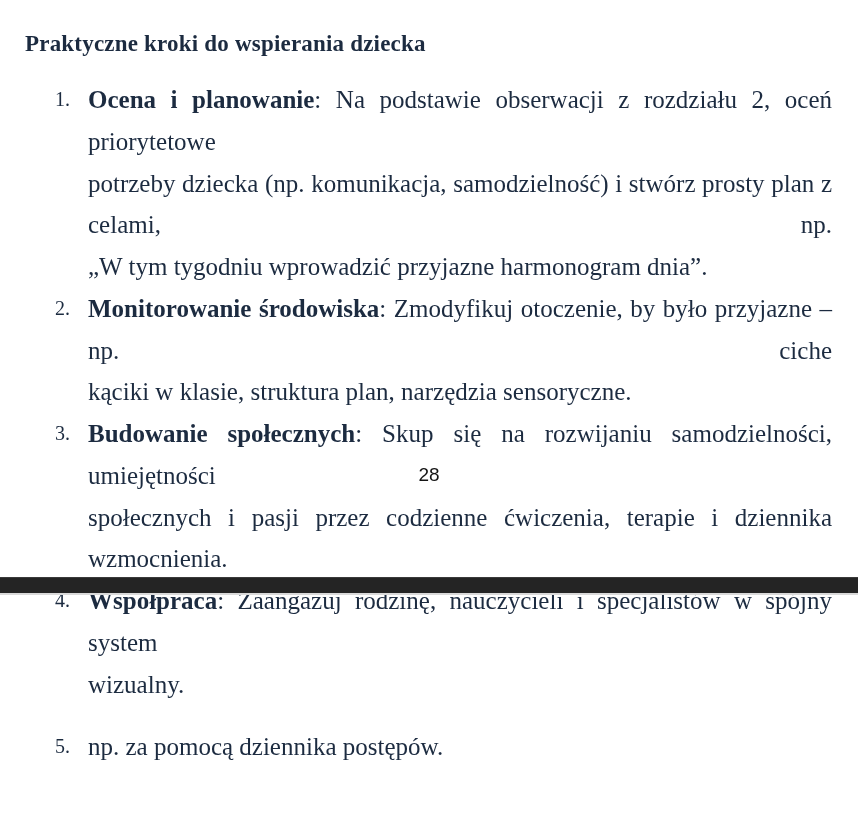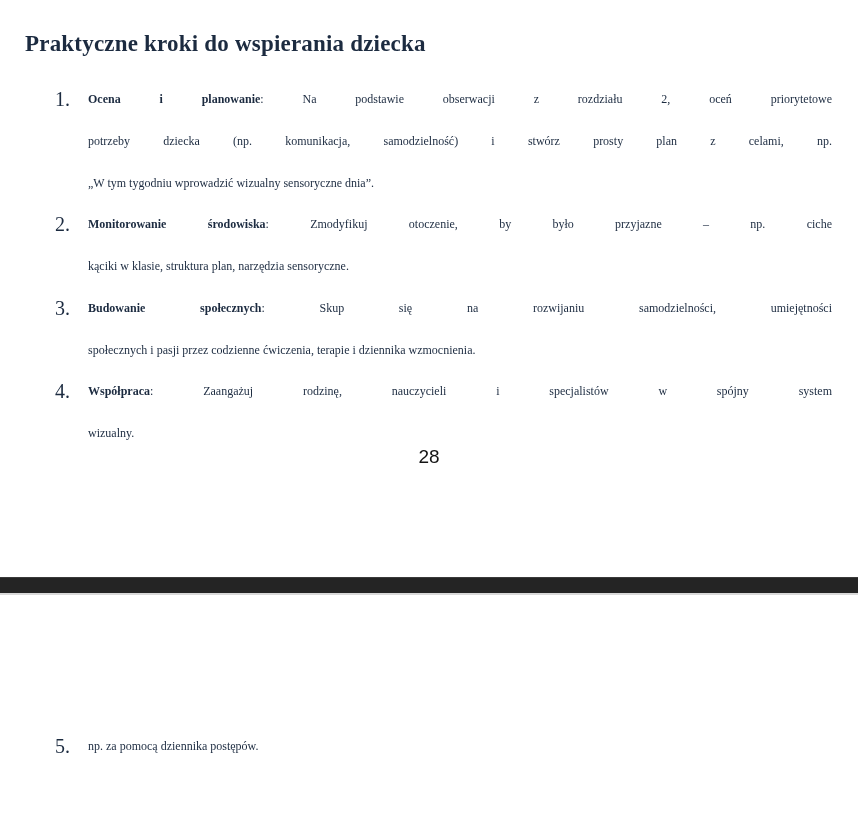--- a/index.html
+++ b/index.html
@@ -34,30 +34,30 @@
     position: absolute;
     left: 0;
     top: 0;
     width: 26px;
     font-size: 20px;
     line-height: 41.75px;
     color: #1c2b40;
   }
   .lines { margin-left: 33px; }
   .line {
-    font-size: 12px;
+    font-size: 25px;
     line-height: 41.75px;
     color: #1c2b40;
     text-align: justify;
   }
   .line.fill { text-align-last: justify; }
   .line b { font-weight: bold; }
   .page-number {
     position: absolute;
-    top: 446px;
+    top: 464px;
     left: 0;
     width: 858px;
     text-align: center;
     font-family: "Liberation Sans", sans-serif;
     font-size: 19px;
     color: #141414;
   }
   .separator {
     position: absolute;
     top: 577px;
@@ -76,21 +76,21 @@
 <div class="canvas">
 
   <h1 class="heading">Praktyczne kroki do wspierania dziecka</h1>
 
   <div class="list list-page1">
       <div class="item">
         <span class="num">1.</span>
         <div class="lines">
           <div class="line fill"><b>Ocena i planowanie</b>: Na podstawie obserwacji z rozdziału 2, oceń priorytetowe</div>
           <div class="line fill">potrzeby dziecka (np. komunikacja, samodzielność) i stwórz prosty plan z celami, np.</div>
-          <div class="line">„W tym tygodniu wprowadzić wizualny sensoryczne dnia”.</div>
+          <div class="line">„W tym tygodniu wprowadzić przyjazne harmonogram dnia”.</div>
         </div>
       </div>
       <div class="item">
         <span class="num">2.</span>
         <div class="lines">
           <div class="line fill"><b>Monitorowanie środowiska</b>: Zmodyfikuj otoczenie, by było przyjazne – np. ciche</div>
           <div class="line">kąciki w klasie, struktura plan, narzędzia sensoryczne.</div>
         </div>
       </div>
       <div class="item">

